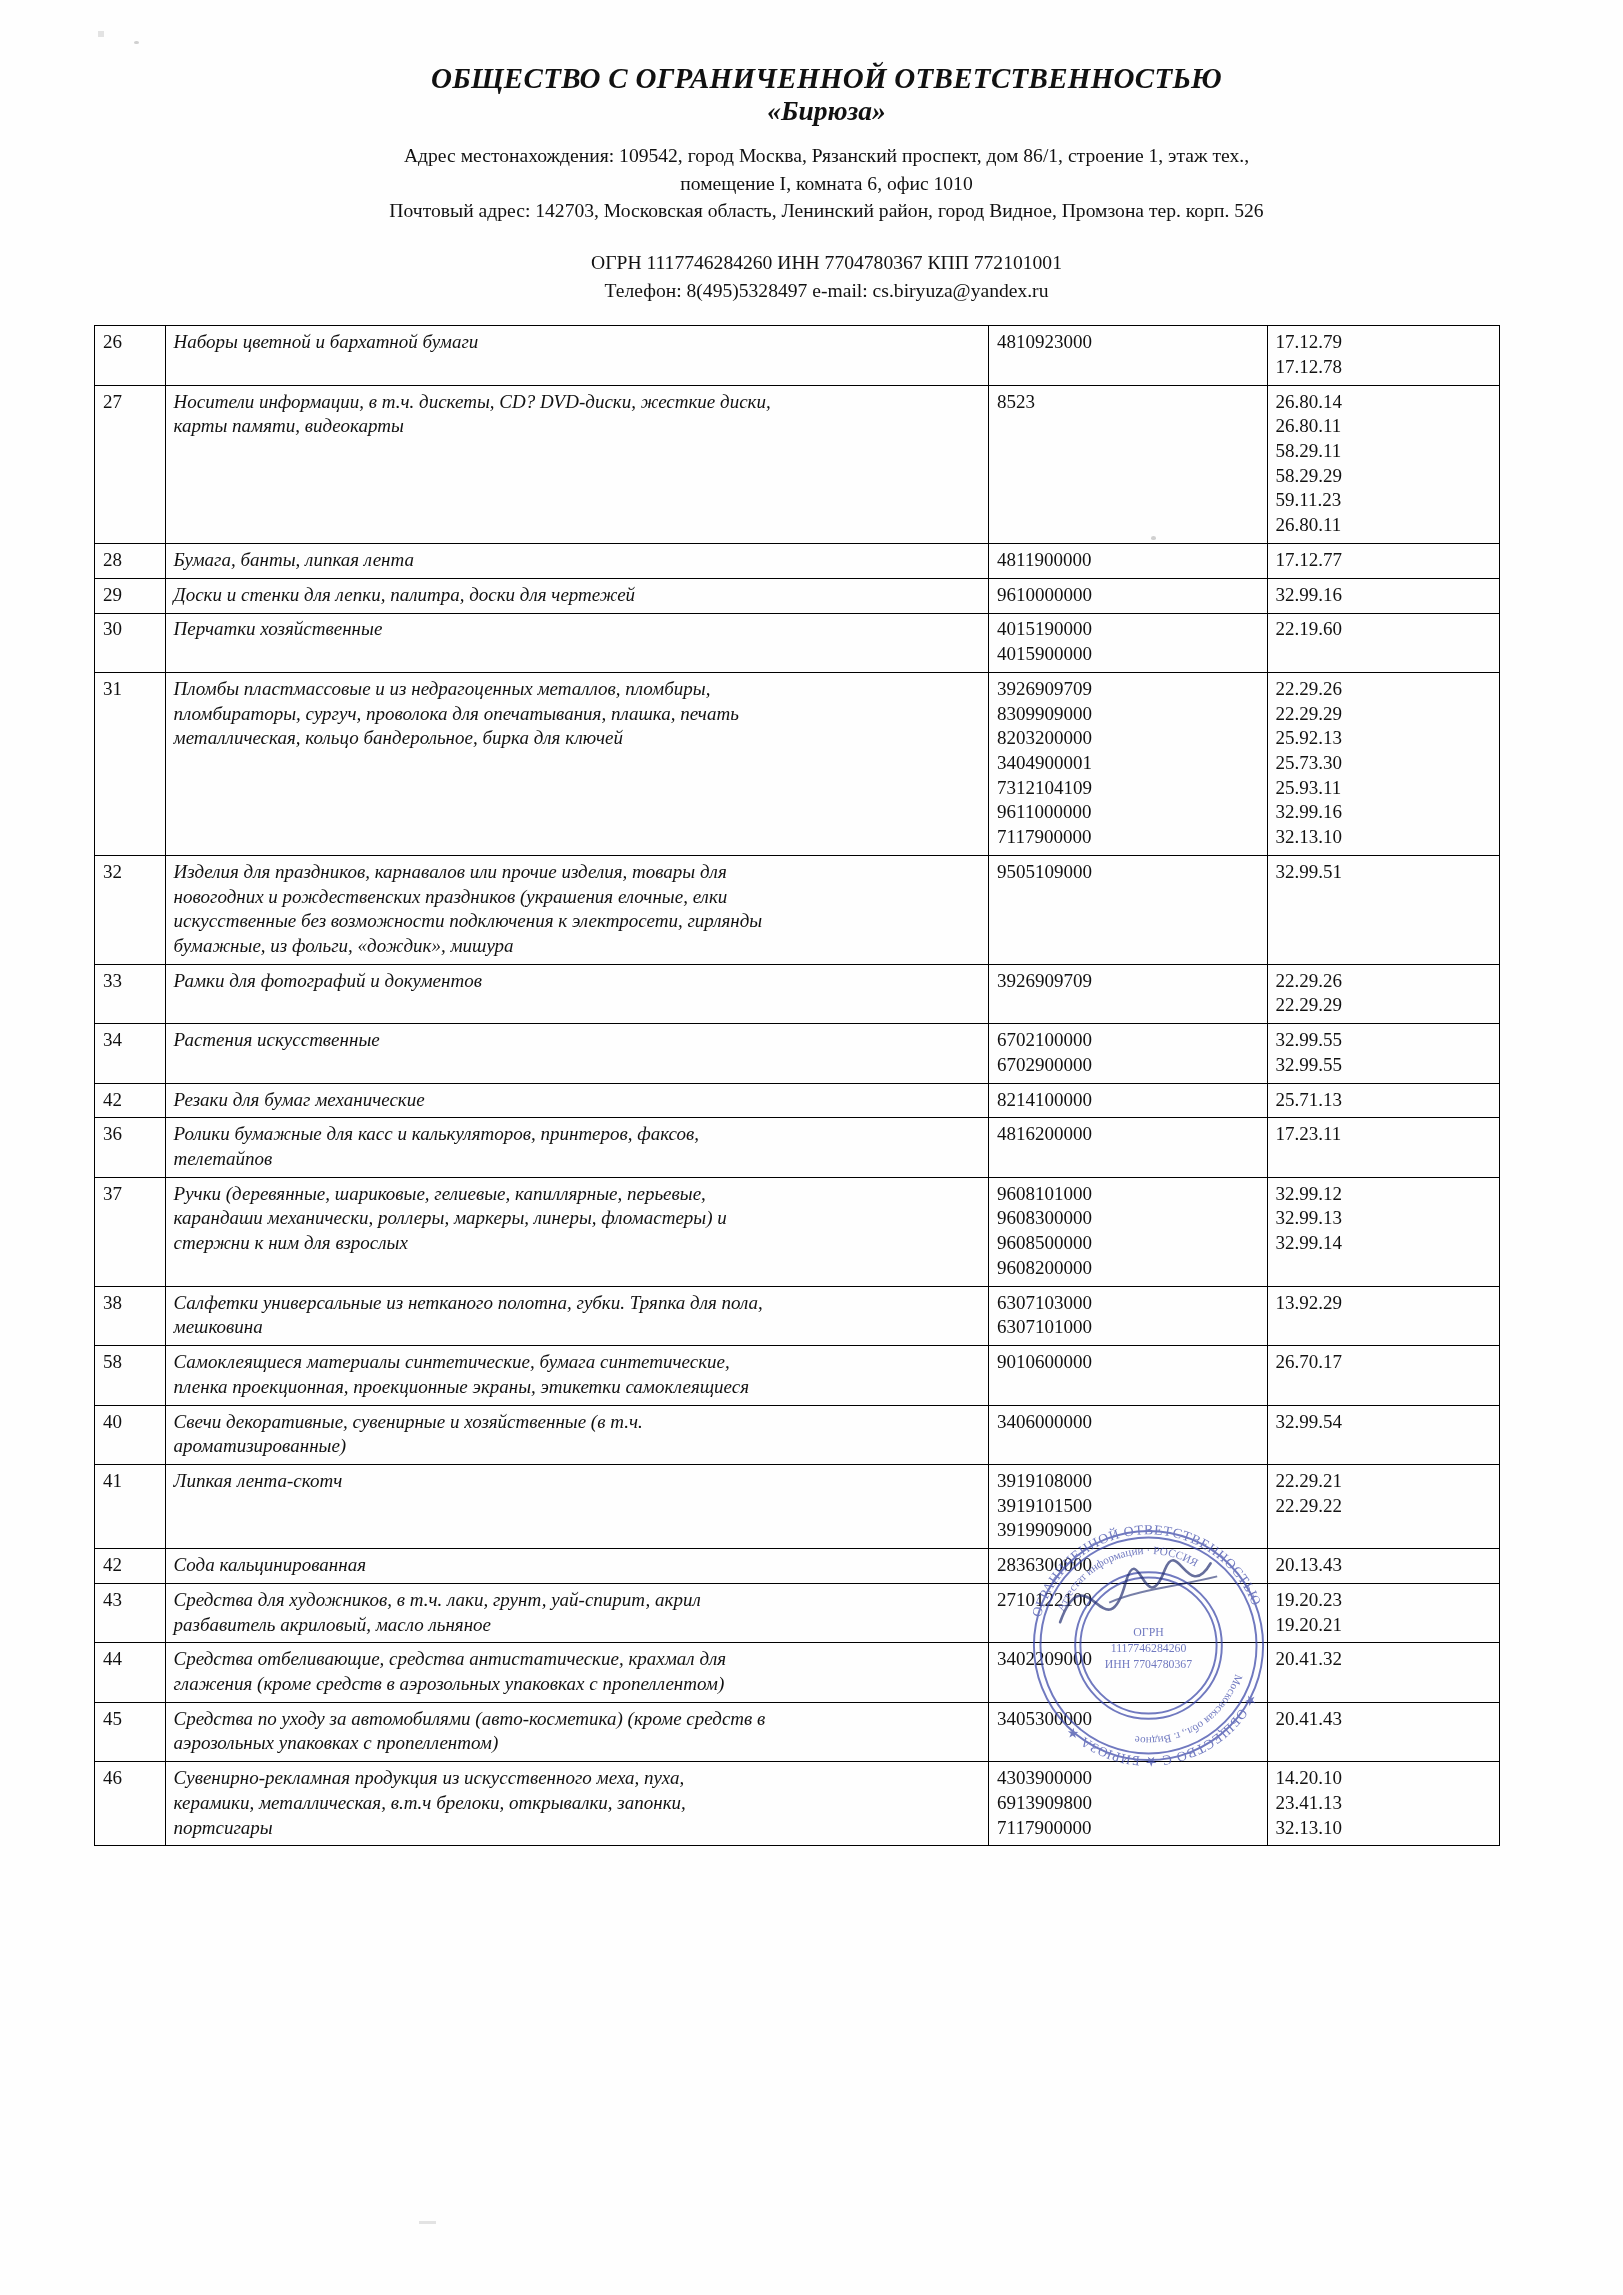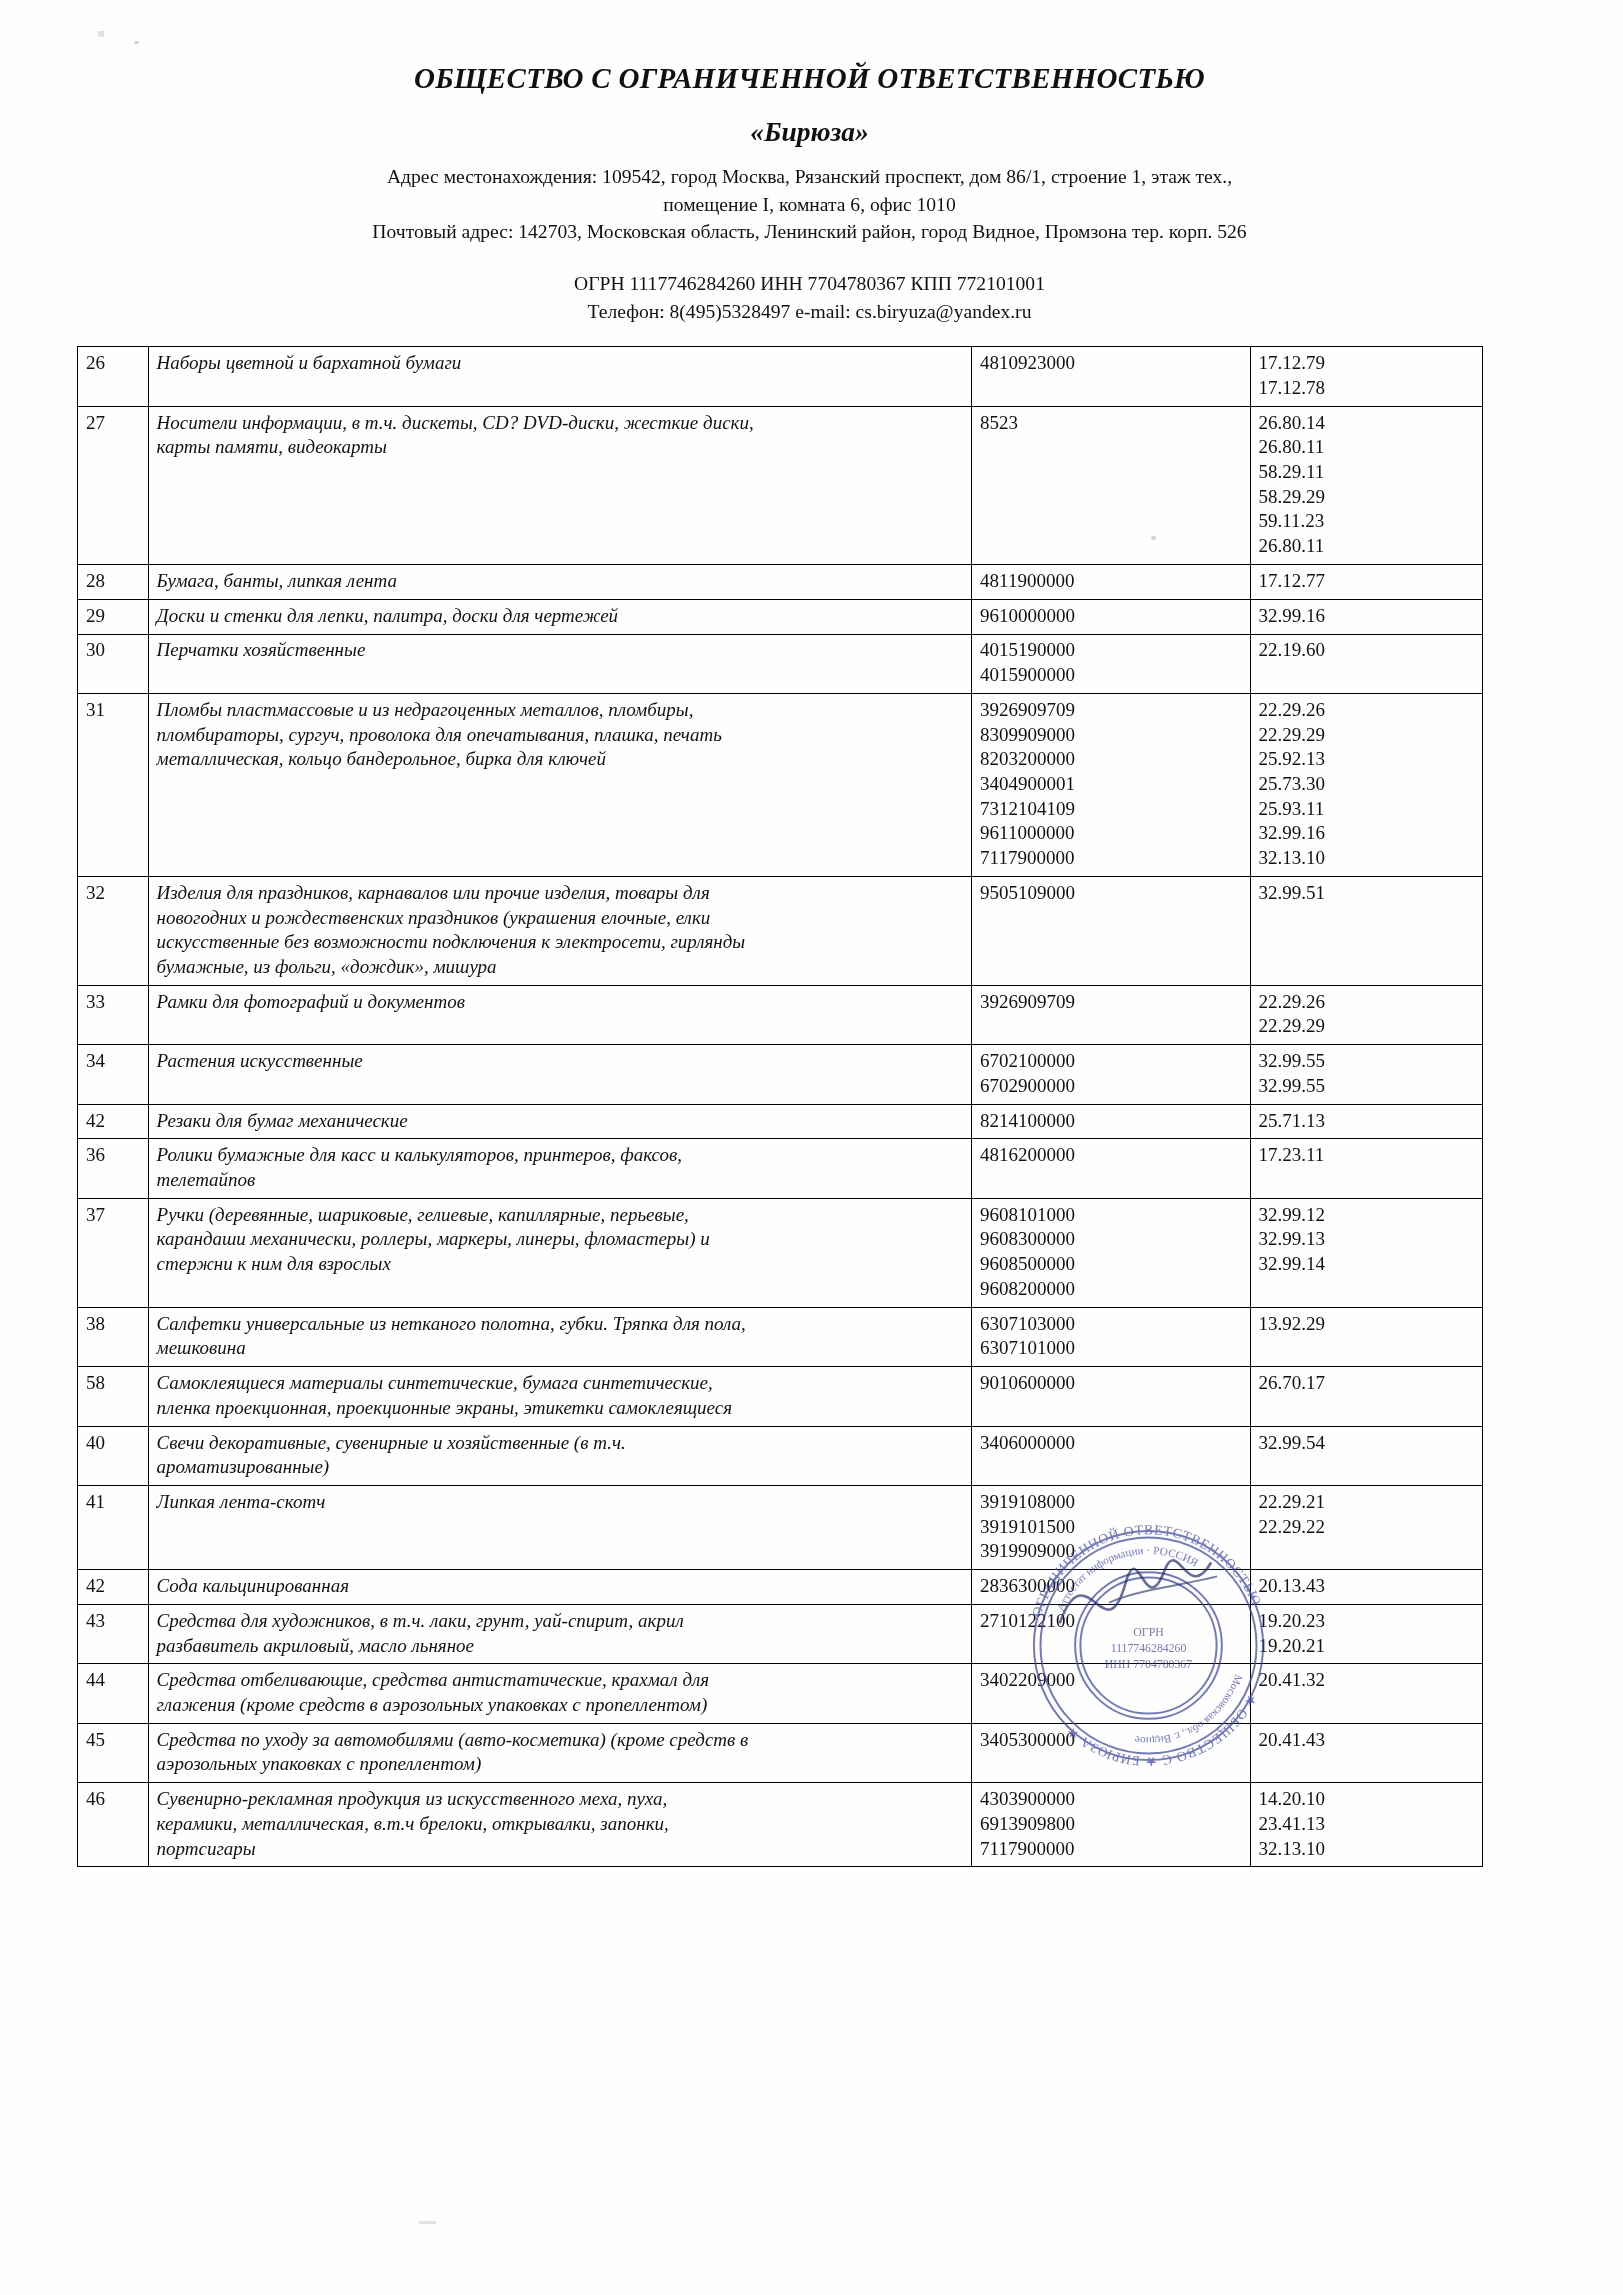--- a/index.html
+++ b/index.html
@@ -15,38 +15,38 @@
     position: relative;
     width: 1623px;
     height: 2295px;
     background: #fefefe;
     box-sizing: border-box;
     padding: 0;
     overflow: hidden;
   }
   .content {
     position: absolute;
-    left: 77px;
+    left: 94px;
     top: 62px;
     width: 1465px;
   }
   .org-title {
     text-align: center;
     font-weight: bold;
     font-style: italic;
     font-size: 29px;
     letter-spacing: 0.3px;
     line-height: 1.15;
   }
   .org-name {
     text-align: center;
     font-weight: bold;
     font-style: italic;
     font-size: 27.5px;
-    margin-top: 21px;
+    margin-top: 0;
   }
   .addr-block {
     margin-top: 14.4px;
     text-align: center;
     font-size: 19.6px;
     line-height: 1.42;
   }
   .addr-line {
     display: block;
   }

